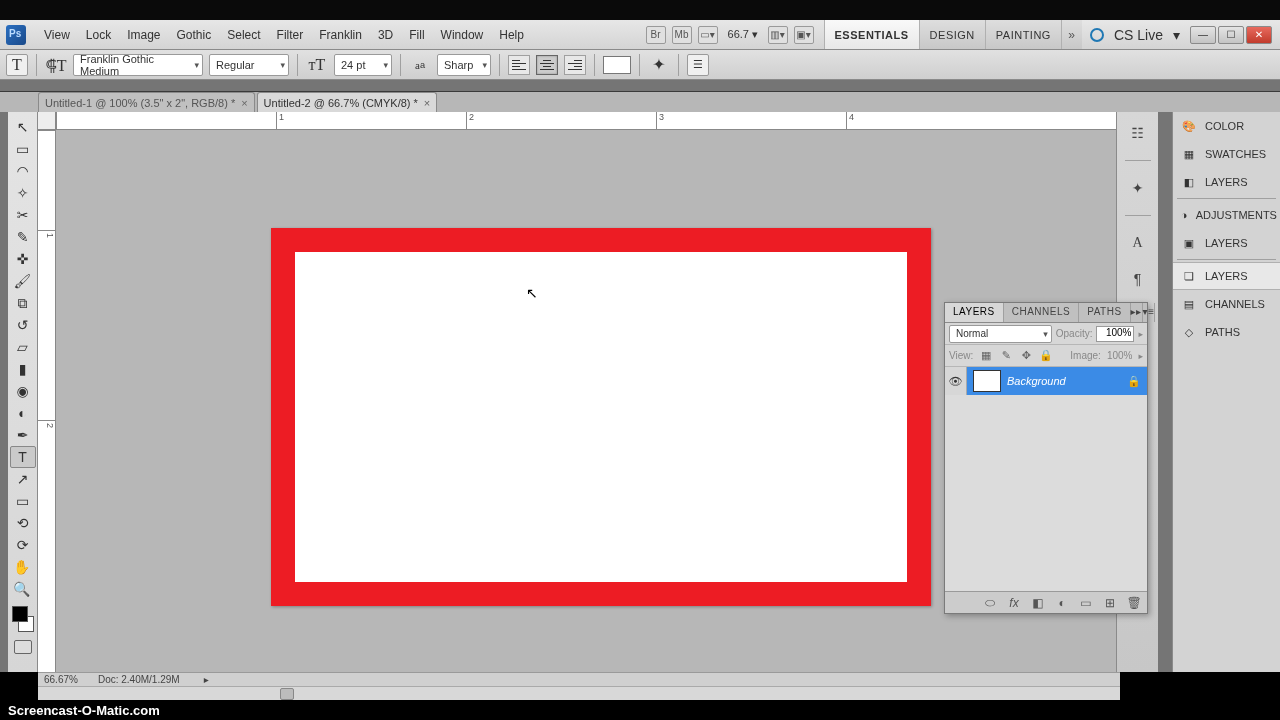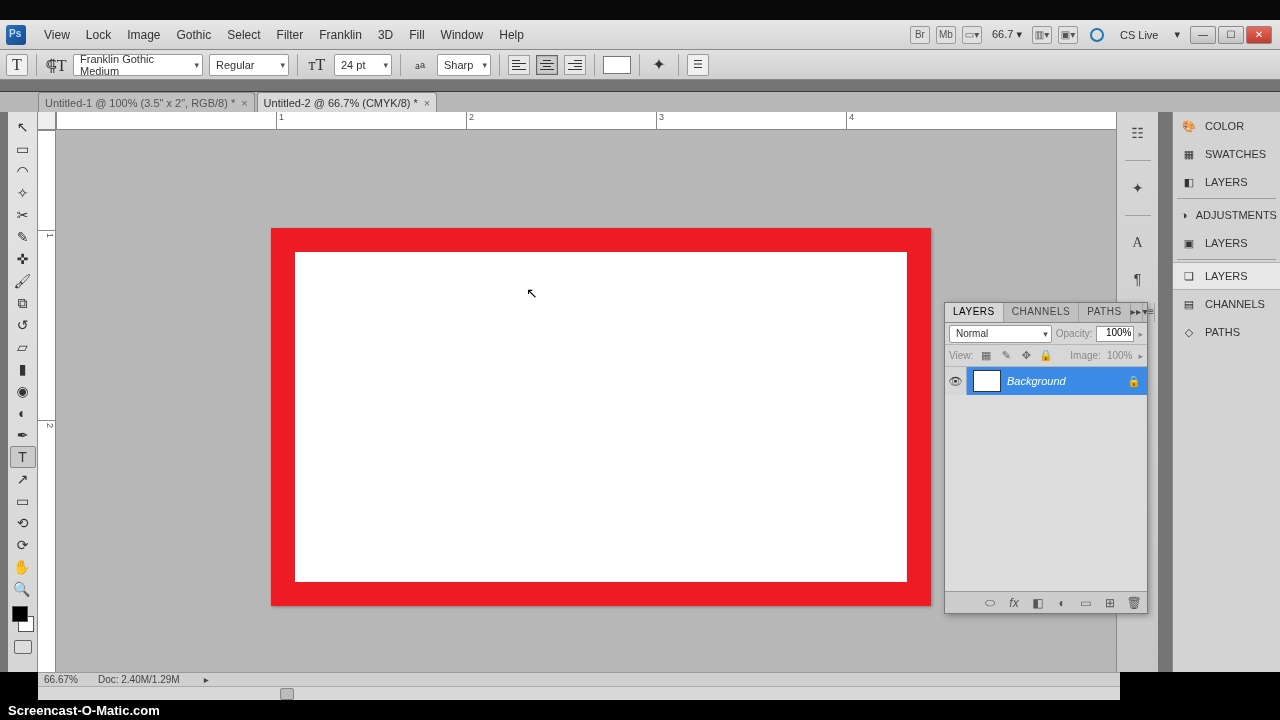--- a/index.html
+++ b/index.html
@@ -11,21 +11,21 @@
 .menubar .logo::after{content:"Ps";color:#bcdcff;font-weight:bold;font-size:10px;position:absolute;left:3px;top:3px;}
 .menu-item { padding:4px 8px; cursor:default; }
 .spacer { flex:1; }
 .mb-group { display:flex; align-items:center; gap:6px; padding:0 4px;}
 .mb-icon { width:20px; height:18px; border:1px solid #9a9a9a; background:#e0e0e0; border-radius:2px; display:flex;align-items:center;justify-content:center;font-size:10px;color:#555;}
 .zoom-pct { font-size:11px; color:#333; padding:0 4px;}
 .workspaces { display:flex; align-items:stretch; height:100%; margin-left:6px;}
 .ws { padding:0 10px; display:flex; align-items:center; font-size:11px; letter-spacing:0.5px; color:#333; background:linear-gradient(#dedede,#c8c8c8); border-left:1px solid #b0b0b0; cursor:default;}
 .ws.active { background:linear-gradient(#f9f9f9,#e8e8e8); font-weight:bold;}
 .chev { width:20px; display:flex;align-items:center;justify-content:center;font-size:12px;color:#555;}
-.cslive { display:flex; align-items:center; gap:16px; padding:0 8px; font-size:11px; color:#333;}
+.cslive { display:flex; align-items:center; gap:10px; padding:0 8px; font-size:14px; color:#333;}
 .cslive .ring{width:14px;height:14px;border:2px solid #1f78b4;border-radius:50%;}
 .wincontrols { display:flex; gap:0; padding-right:2px;}
 .wc { width:26px; height:18px; background:linear-gradient(#e4e4e4,#c4c4c4); border:1px solid #8a8a8a; border-radius:2px; margin-left:2px; display:flex;align-items:center;justify-content:center;font-size:10px;color:#333;}
 .wc.close{background:linear-gradient(#e86a5e,#c13b2c);color:#fff;}
 
 .optbar { height:30px; background:linear-gradient(#e1e1e1,#cfcfcf); border-bottom:1px solid #8a8a8a; display:flex; align-items:center; padding:0 6px; gap:6px;}
 .opt-icon { width:22px; height:22px; display:flex;align-items:center;justify-content:center; font-family:Georgia,serif; font-size:16px; color:#333;}
 .opt-icon.boxed{border:1px solid #9a9a9a;background:#f0f0f0;border-radius:2px;}
 .dd { height:22px; background:#fff; border:1px solid #9a9a9a; display:flex; align-items:center; padding:0 16px 0 6px; position:relative; font-size:11px; color:#333; border-radius:2px;}
 .dd::after{content:"▾"; position:absolute; right:3px; font-size:9px; color:#555;}
@@ -119,20 +119,26 @@
   <div class="menu-item">Window</div>
   <div class="menu-item">Help</div>
   <div class="spacer"></div>
   <div class="mb-group">
     <div class="mb-icon">Br</div>
     <div class="mb-icon">Mb</div>
     <div class="mb-icon">▭▾</div>
     <div class="zoom-pct"><span>66.7</span> ▾</div>
     <div class="mb-icon">▥▾</div>
     <div class="mb-icon">▣▾</div>
+  </div>
+  <div class="workspaces">
+    <div class="ws active">ESSENTIALS</div>
+    <div class="ws">DESIGN</div>
+    <div class="ws">PAINTING</div>
+    <div class="ws chev">»</div>
   </div>
   <div class="cslive"><span class="ring"></span><span>CS Live</span> ▾</div>
   <div class="wincontrols">
     <div class="wc">—</div>
     <div class="wc">☐</div>
     <div class="wc close">✕</div>
   </div>
 </div>
 
 <div class="optbar">

